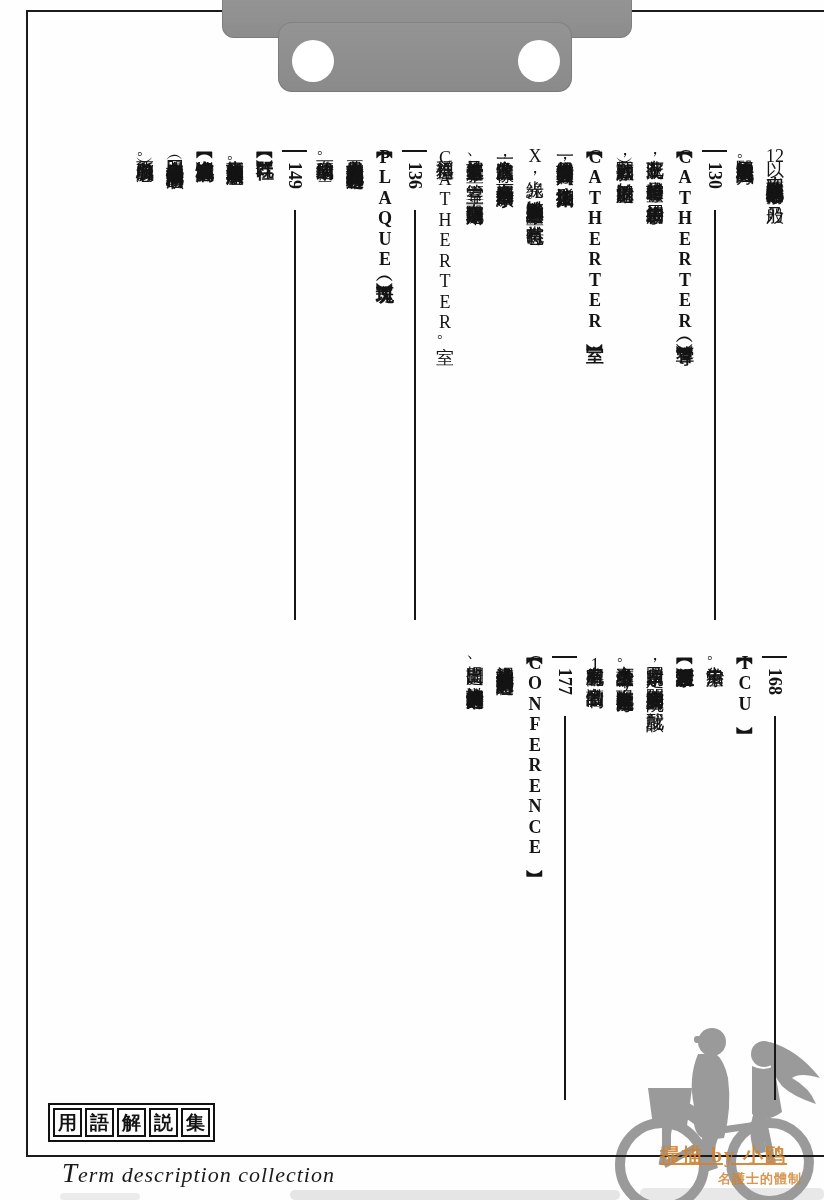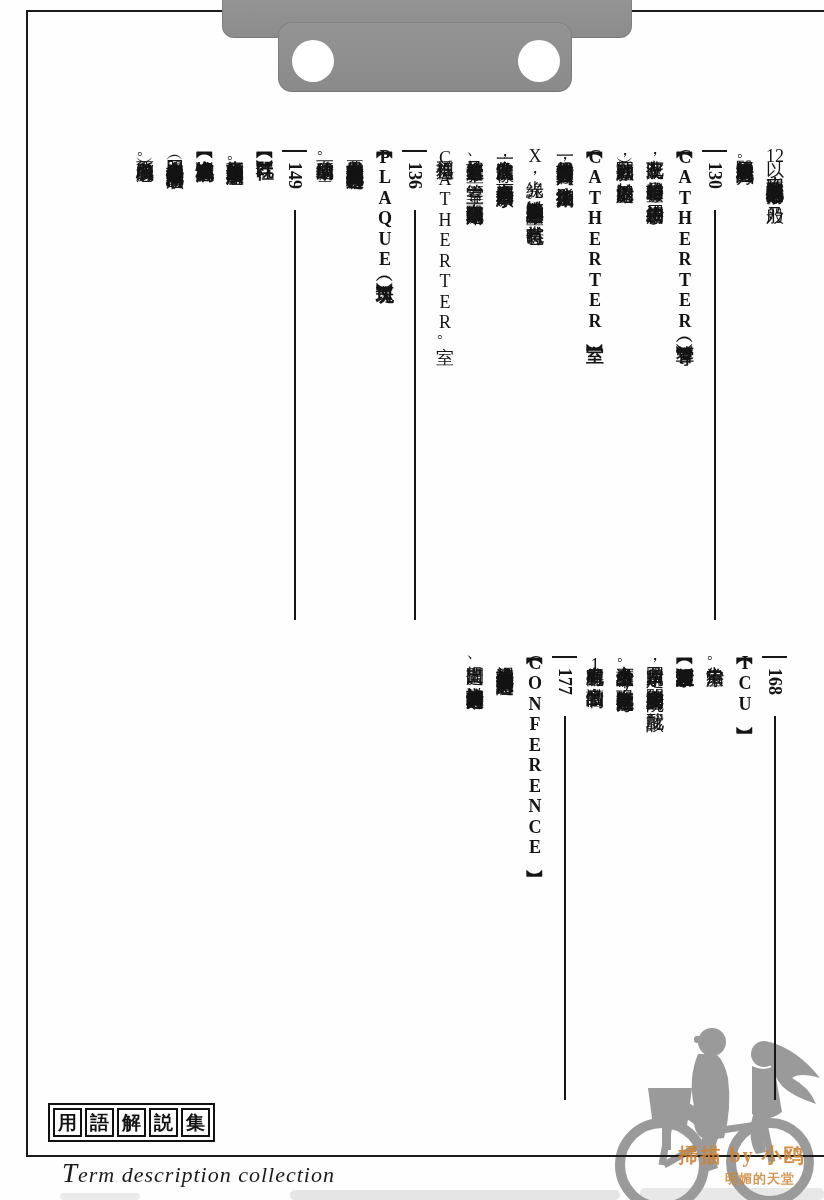--- a/index.html
+++ b/index.html
@@ -64,22 +64,22 @@
   }
   .subtitle-en{
     position:absolute;left:62px;top:1158px;z-index:3;
     font-style:italic;font-size:22px;letter-spacing:1px;color:#1a1a1a;
   }
   .subtitle-en::first-letter{font-size:27px;}
   
   .bike{position:absolute;left:612px;top:1012px;width:212px;height:188px;z-index:1;}
   
   .wm1{
-    position:absolute;left:660px;top:1142px;width:164px;text-align:center;z-index:4;
-    color:#d08433;font-weight:700;font-size:20px;
+    position:absolute;left:660px;top:1142px;width:164px;z-index:4;
+    color:#d08433;font-weight:700;font-size:20px;text-decoration:underline;
     letter-spacing:2px;opacity:.92;
   }
   .wm2{
     position:absolute;left:700px;top:1170px;width:120px;text-align:center;z-index:4;
     color:#d08433;font-weight:700;font-size:13px;letter-spacing:1px;opacity:.85;
   }
   
   .smudge{position:absolute;background:#cfcfcf;border-radius:5px;z-index:0;}
   .smudge.a{left:290px;top:1190px;width:330px;height:10px;opacity:.55;}
   .smudge.b{left:640px;top:1188px;width:184px;height:12px;opacity:.45;}
@@ -165,13 +165,13 @@
   <span class="cell">用</span>
   <span class="cell">語</span>
   <span class="cell">解</span>
   <span class="cell">説</span>
   <span class="cell">集</span>
 </div>
 
 <div class="subtitle-en">Term description collection</div>
 
 <div class="wm1">掃描 by 小鸥</div>
-<div class="wm2">明媚的天堂</div>
+<div class="wm2">名護士的體制</div>
 
 </body></html>

